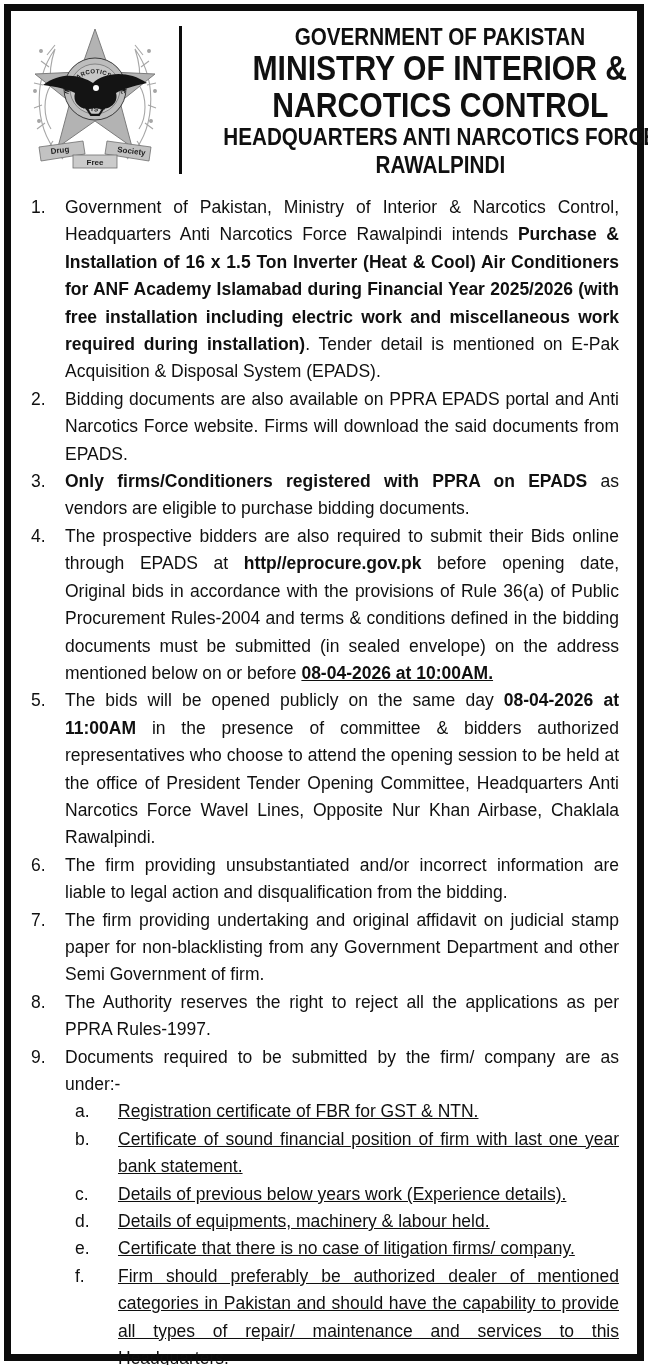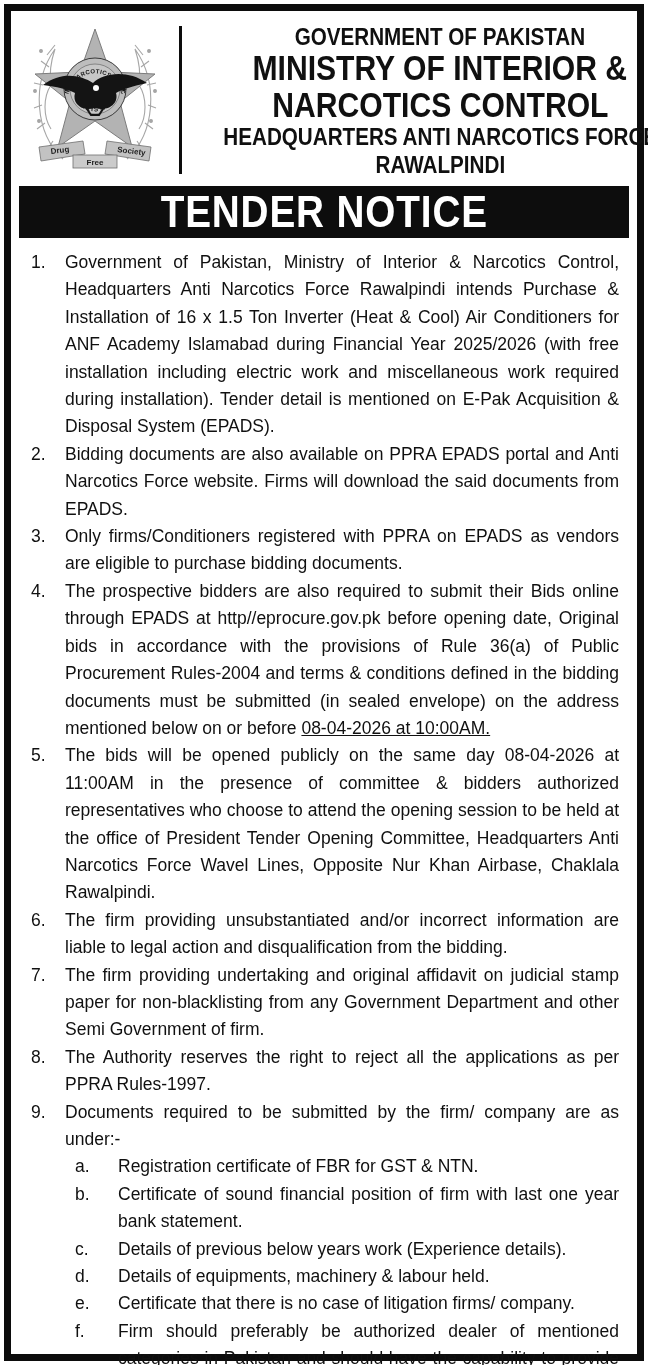--- a/index.html
+++ b/index.html
@@ -21,25 +21,25 @@
   .city   { font-size:24px; font-weight:700; margin-top:2px; }
   
   .banner { background:#0d0d0d; height:55px; margin:3px 2px 0 2px;
             display:flex; align-items:center; justify-content:center; }
   .banner span { color:#fff; font-size:45px; font-weight:700; letter-spacing:1px; }
   
   .notice { padding:11px 12px 0 14px; font-size:17.5px; line-height:27.4px; }
   .item { display:flex; }
   .num { width:34px; flex:none; }
   .itext { flex:1; text-align:justify; }
-  .itext .b { font-weight:400; }
+  .itext .b { font-weight:700; }
   .itext .u { text-decoration:underline; }
   .sub { display:flex; margin-left:44px; }
   .letter { width:43px; flex:none; }
-  .stext { flex:1; text-align:justify; }
+  .stext { flex:1; text-align:justify;text-decoration:underline; }
 </style>
 </head>
 <body>
 
 <div class="page">
   <div class="frame">
 
     <header class="masthead">
       <div class="crest">
         <svg viewBox="0 0 140 158" width="140" height="158" aria-hidden="true">
@@ -93,23 +93,20 @@
       <div class="rule-v"></div>
       <div class="mast-text">
         <div class="govt"><span class="cond">GOVERNMENT OF PAKISTAN</span></div>
         <div class="ministry"><span class="cond">MINISTRY OF INTERIOR &amp;</span></div>
         <div class="ministry"><span class="cond">NARCOTICS CONTROL</span></div>
         <div class="hq"><span class="cond">HEADQUARTERS ANTI NARCOTICS FORCE</span></div>
         <div class="city"><span class="cond">RAWALPINDI</span></div>
       </div>
     </header>
 
-    <div class="banner">
-      <span class="cond">TENDER NOTICE</span>
-    </div>
 
     <main class="notice">
       <div class="item">
         <span class="num">1.</span>
         <span class="itext"><span>Government of Pakistan, Ministry of Interior &amp; Narcotics Control, Headquarters Anti Narcotics Force Rawalpindi intends </span><span class="b">Purchase &amp; Installation of 16 x 1.5 Ton Inverter (Heat &amp; Cool) Air Conditioners for ANF Academy Islamabad during Financial Year 2025/2026 (with free installation including electric work and miscellaneous work required during installation)</span><span>. Tender detail is mentioned on E-Pak Acquisition &amp; Disposal System (EPADS).</span></span>
       </div>
       <div class="item">
         <span class="num">2.</span>
         <span class="itext"><span>Bidding documents are also available on PPRA EPADS portal and Anti Narcotics Force website. Firms will download the said documents from EPADS.</span></span>
       </div>

